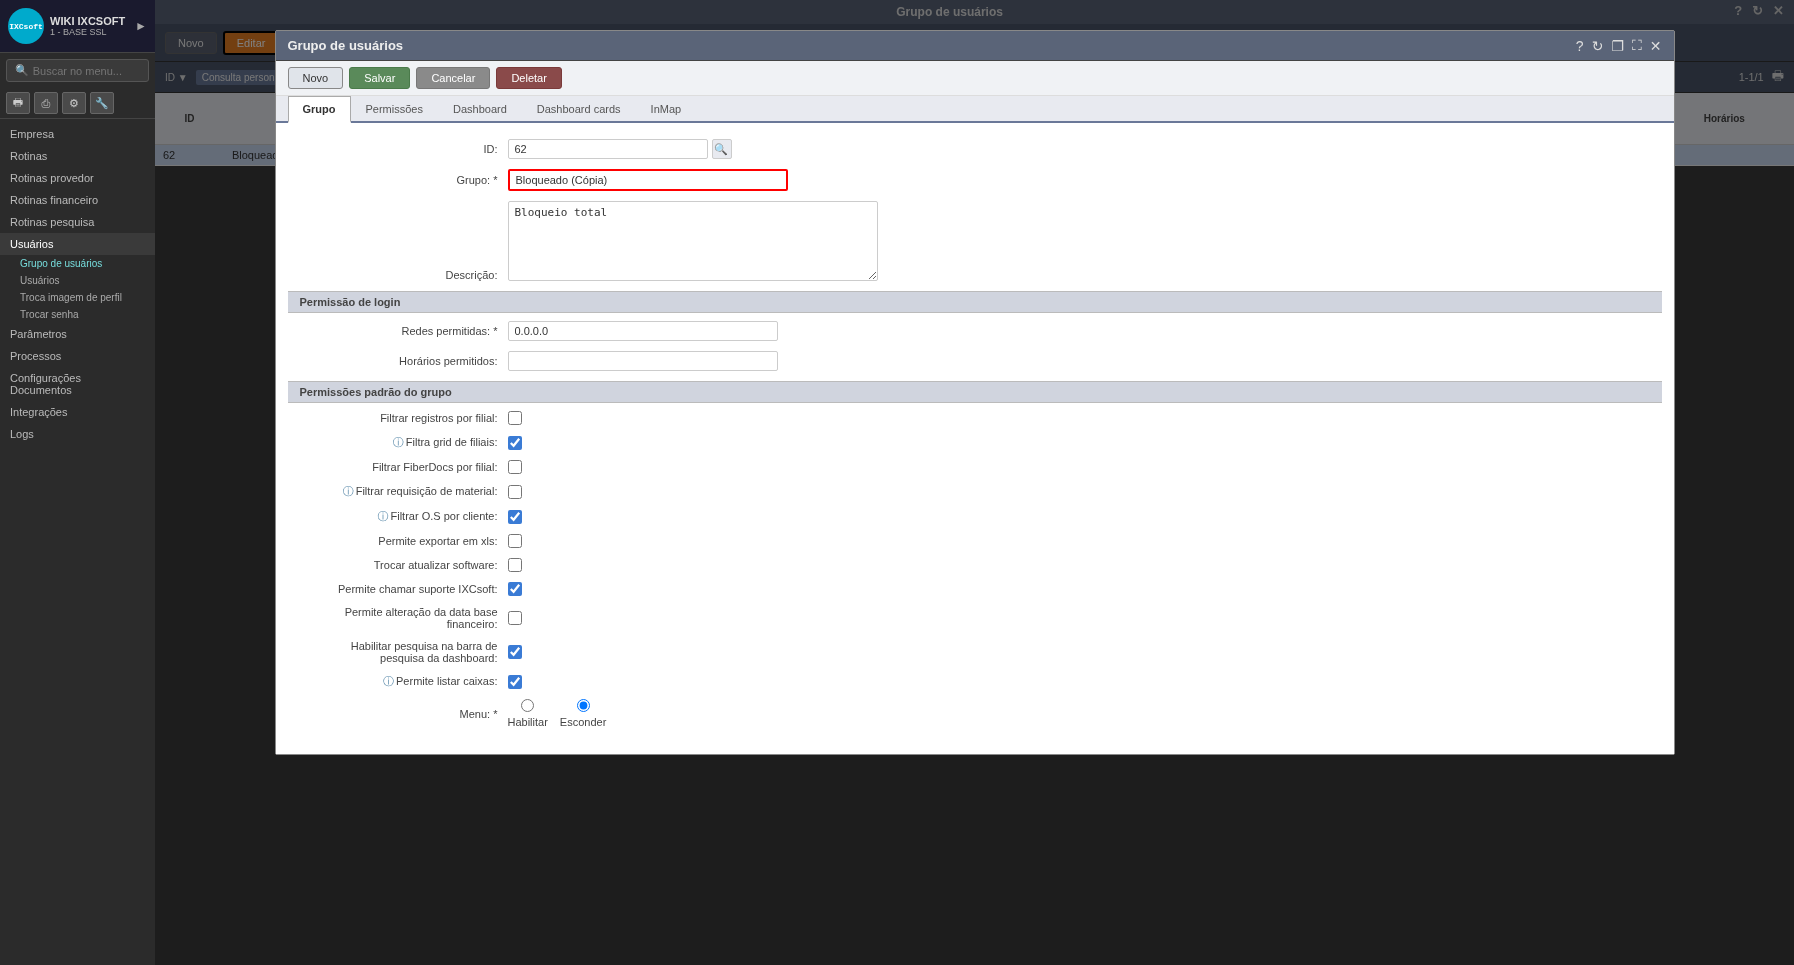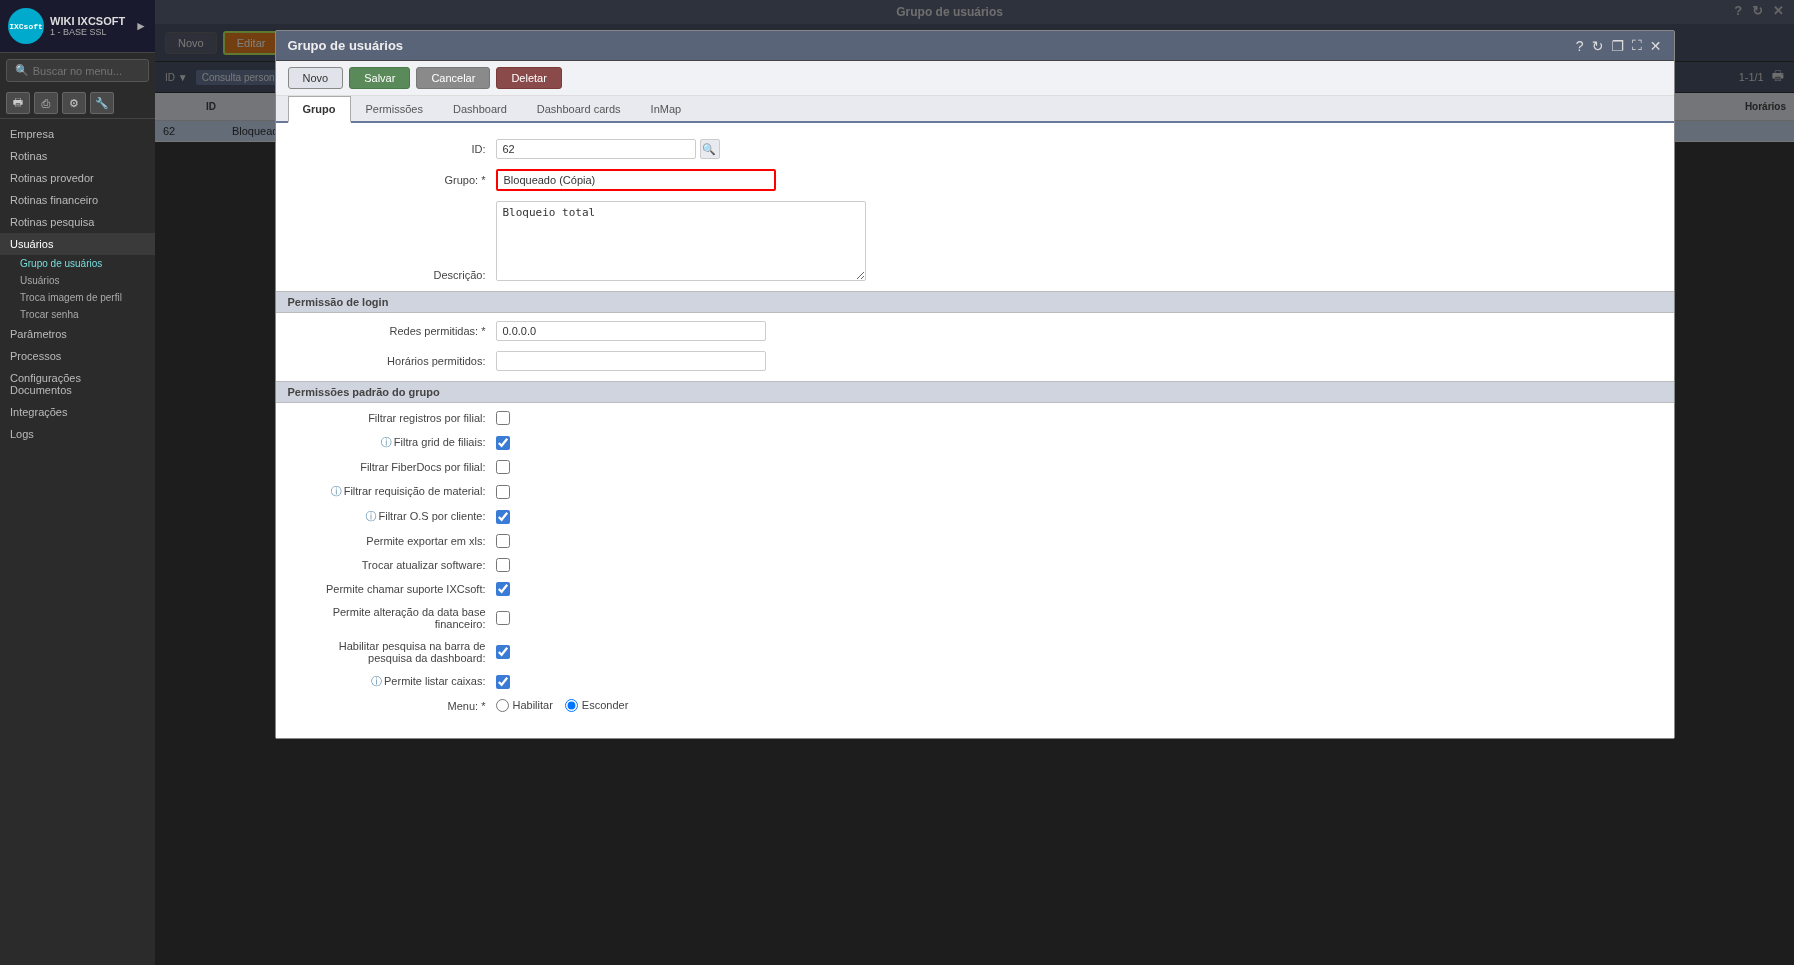--- a/index.html
+++ b/index.html
@@ -85,21 +85,21 @@
     }
     .nav-btn {
       width: 20px; height: 20px; background: #5a6070; border: 1px solid #666;
       border-radius: 2px; display: flex; align-items: center; justify-content: center;
       color: #ccc; font-size: 10px; cursor: pointer;
     }
 
     
     .list-table { width: 100%; border-collapse: collapse; background: #fff; font-size: 11px; }
     .list-table th {
-      background: #e8eaf0; padding: 8px 8px; text-align: right; border-bottom: 1px solid #ccc;
+      background: #e8eaf0; padding: 20px 8px; text-align: center; border-bottom: 1px solid #ccc;
       color: #444; font-weight: bold; font-size: 10px;
     }
     .list-table td {
       padding: 4px 8px; border-bottom: 1px solid #eee; color: #333;
     }
     .list-table tr.selected { background: #c8d8f0; }
 
     
     .modal-overlay {
       position: fixed; left: 155px; top: 0; right: 0; bottom: 0;
@@ -141,21 +141,21 @@
       border-top: 1px solid transparent; border-left: 1px solid transparent;
       border-right: 1px solid transparent; margin-bottom: -2px;
     }
     .tab.active {
       background: #fff; color: #333; font-weight: bold;
       border-top: 1px solid #aaa; border-left: 1px solid #aaa; border-right: 1px solid #aaa;
       border-bottom: 2px solid #fff;
     }
 
     
-    .modal-body { flex: 1; overflow-y: auto; background: #fff; padding: 16px 20px; }
+    .modal-body { flex: 1; overflow-y: auto; background: #fff; padding: 16px 32px; }
     .form-row {
       display: flex; align-items: center; margin-bottom: 10px;
     }
     .form-label {
       width: 200px; text-align: right; padding-right: 10px; font-size: 11px; color: #444; flex-shrink: 0;
     }
     .form-input {
       padding: 3px 6px; border: 1px solid #ccc; border-radius: 2px; font-size: 11px;
       color: #333; background: #fff; min-width: 200px;
     }
@@ -173,21 +173,21 @@
 
     .section-bar {
       background: #d0d4de; padding: 4px 12px; margin: 8px -20px; font-size: 11px;
       font-weight: bold; color: #444; border-top: 1px solid #bbb; border-bottom: 1px solid #bbb;
     }
 
     .checkbox-input { width: 14px; height: 14px; cursor: pointer; accent-color: #3a7bd5; }
     .info-icon { color: #5a8aaa; font-size: 11px; margin-right: 2px; cursor: pointer; }
 
     .radio-group { display: flex; align-items: center; gap: 12px; }
-    .radio-label { display: flex; gap: 4px; font-size: 11px; color: #444; cursor: pointer; }
+    .radio-label { display: flex; align-items: center; gap: 4px; font-size: 11px; color: #444; cursor: pointer; flex-direction: column; }
 
     
     .pagination-info { font-size: 11px; color: #ddd; margin-left: auto; }
   </style>
 </head>
 <body>
 
 <div class="sidebar">
   <div class="sidebar-header">
     <div class="sidebar-logo">
@@ -264,21 +264,21 @@
     <span>Grupo de usuários</span>
     <span style="float:right; display:flex; gap:10px; align-items:center; margin-top:-2px;">
       <span style="color:#ccc; font-size:13px;">?</span>
       <span style="color:#ccc; font-size:13px;">↻</span>
       <span style="color:#ccc; font-size:13px;">✕</span>
     </span>
   </div>
 
   <div class="top-bar">
     <button class="btn">Novo</button>
-    <button class="btn btn-edit" style="border: 2px solid #bef264;">Editar</button>
+    <button class="btn btn-edit" style="border: 2px solid #000000;">Editar</button>
     <button class="btn btn-danger">Deletar</button>
     <button class="btn">Duplicar Grupo</button>
   </div>
 
   <div class="filter-bar">
     <span style="color:#ddd; font-size:10px; margin-right:4px;">ID ▼</span>
     <div class="filter-tag">
       <span>Consulta personalizada</span>
       <span class="close">✕</span>
     </div>

